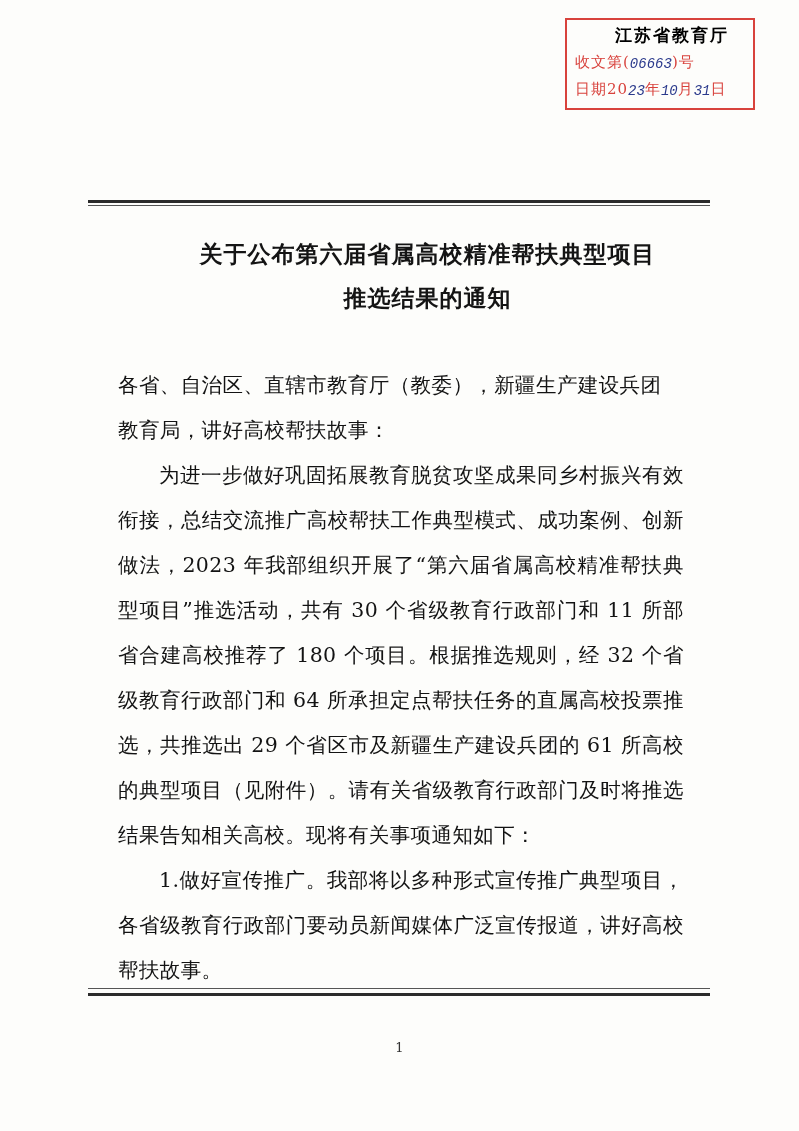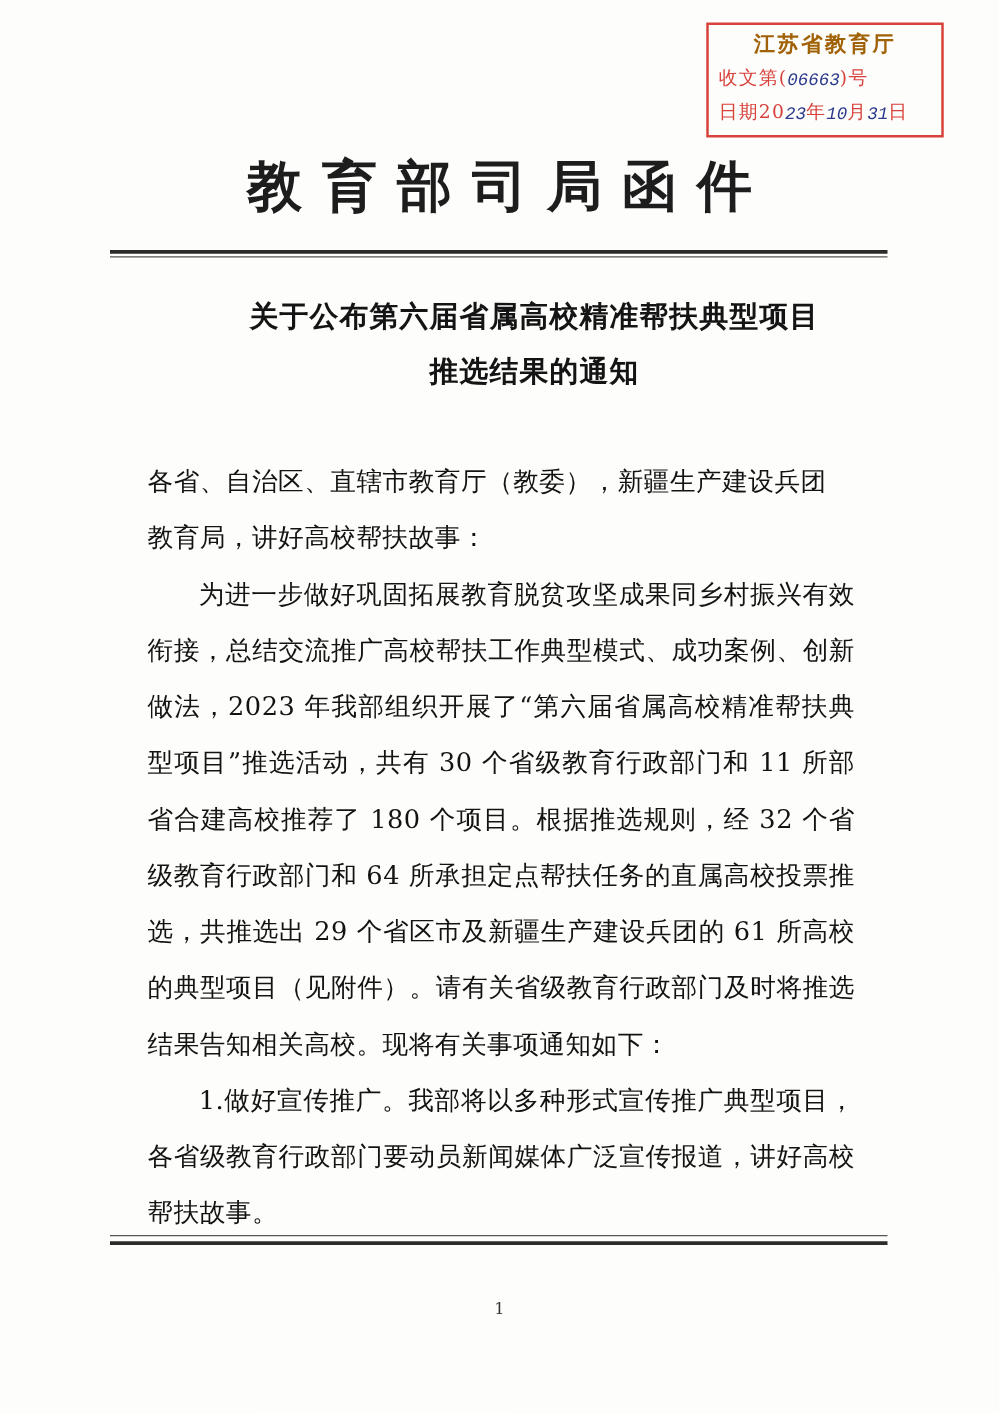--- a/index.html
+++ b/index.html
@@ -31,25 +31,26 @@
     height: 92px;
     border: 2px solid #d8423c;
     box-sizing: border-box;
   }
   .stamp-title {
     position: absolute;
     top: 4px;
     left: 0;
     width: 100%;
     text-align: center;
-    color: #a16207;
+    color: #000000;
     font-size: 17px;
     letter-spacing: 2px;
     font-family: "DejaVu Serif", "Liberation Serif", serif;
     font-weight: 600;
+    padding-left: 12px;
   }
   .stamp-line {
     position: absolute;
     left: 8px;
     color: #d8423c;
     font-size: 15px;
     letter-spacing: 1px;
     white-space: nowrap;
   }
   .stamp-line.l2 { top: 33px; }
@@ -167,21 +168,20 @@
   <div class="stamp-box">
     <div class="stamp-title">江苏省教育厅</div>
     <div class="stamp-line l2">
       <span>收文第</span><span>(</span><span class="handwrite">06663</span><span>)</span><span>号</span>
     </div>
     <div class="stamp-line l3">
       <span>日期</span><span>20</span><span class="handwrite">23</span><span>年</span><span class="handwrite">10</span><span>月</span><span class="handwrite">31</span><span>日</span>
     </div>
   </div>
 
-  <div class="masthead">教育部司局函件</div>
   <div class="rule-top"></div>
 
   <div class="doc-title">
     <div>关于公布第六届省属高校精准帮扶典型项目</div>
     <div>推选结果的通知</div>
   </div>
 
   <div class="body">
     <p>各省、自治区、直辖市教育厅（教委），新疆生产建设兵团</p>
     <p>教育局，讲好高校帮扶故事：</p>

